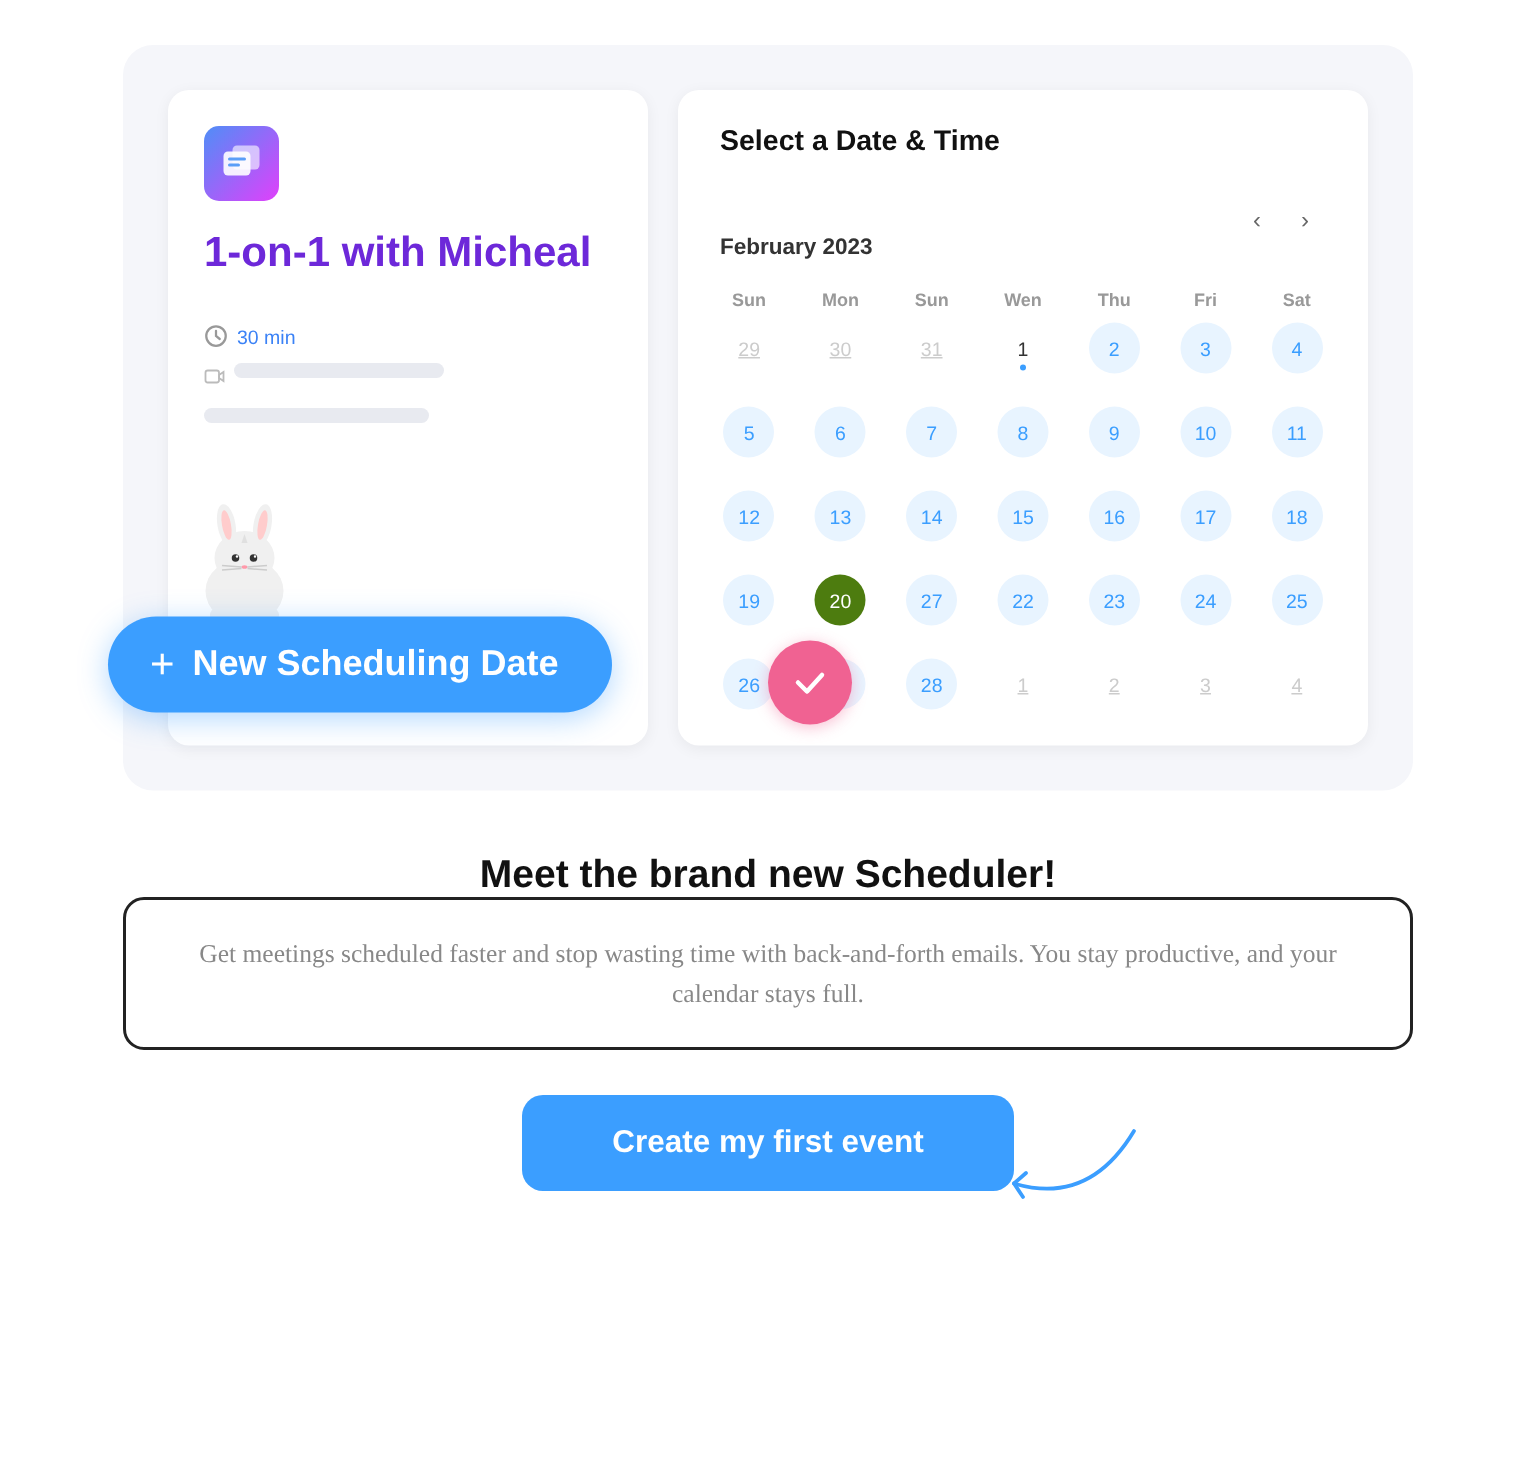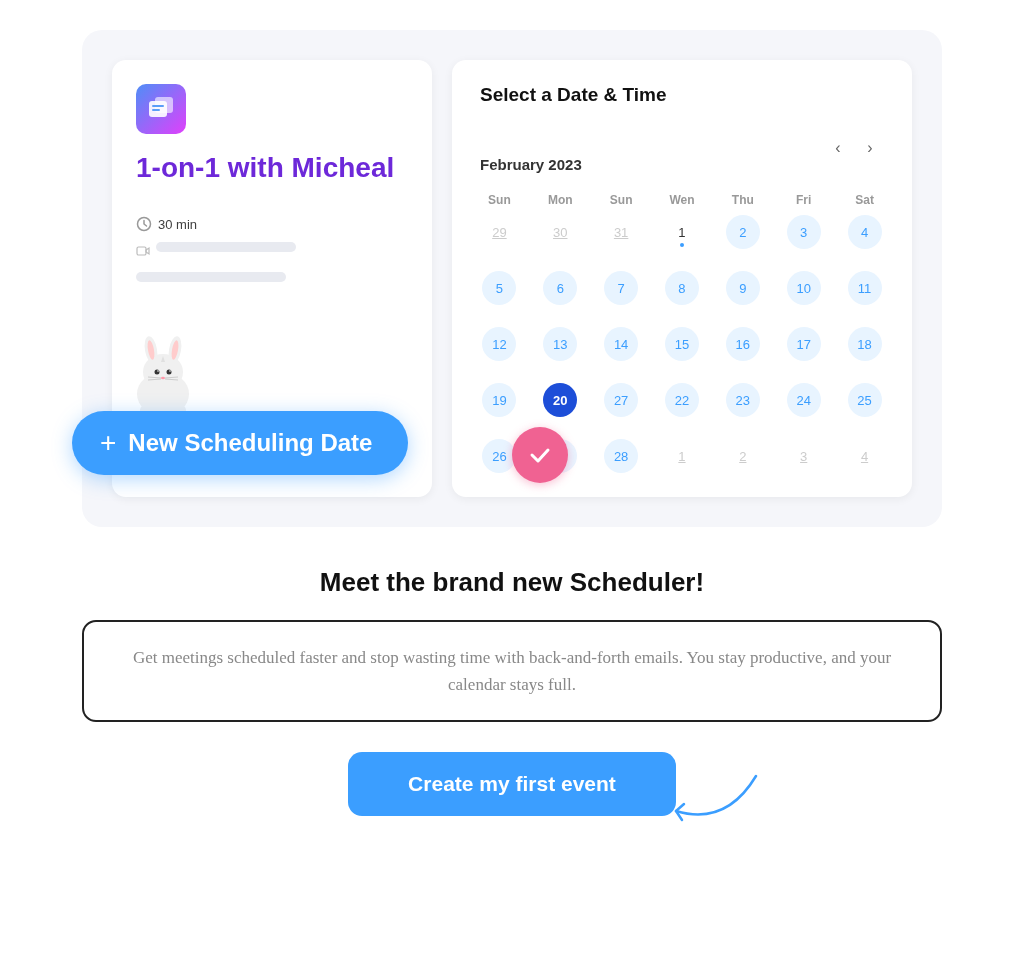--- a/index.html
+++ b/index.html
@@ -55,21 +55,21 @@
       font-size: 28px;
       font-weight: 700;
       color: #6d28d9;
       margin-bottom: 32px;
     }
 
     .event-meta {
       display: flex;
       align-items: center;
       gap: 6px;
-      color: #404040;
+      color: #3b82f6;
       font-size: 13px;
       margin-bottom: 10px;
     }
 
     .meta-icon {
       width: 16px;
       height: 16px;
       color: #999;
     }
 
@@ -206,24 +206,23 @@
       position: relative;
     }
 
     .cal-day.other-month { color: #ccc; text-decoration: underline; }
     .cal-day.available {
       color: #3b9eff;
       background: #e8f4ff;
       border-radius: 50%;
     }
     .cal-day.selected {
-      background: #1d4ed8;
+      background: #4d7c0f;
       color: #fff;
       border-radius: 50%;
-      font-weight: bold;
     }
     .cal-day.today-dot::after {
       content: '';
       position: absolute;
       bottom: 2px;
       left: 50%;
       transform: translateX(-50%);
       width: 4px;
       height: 4px;
       background: #3b9eff;
@@ -235,21 +234,20 @@
       margin-top: 40px;
       width: 860px;
       max-width: 100%;
       text-align: center;
     }
 
     .headline {
       font-size: 26px;
       font-weight: 800;
       color: #111;
-      margin-bottom: 22px;
     }
 
     .description-box {
       border: 2px solid #222;
       border-radius: 14px;
       padding: 22px 40px;
       margin-bottom: 30px;
       background: #fff;
       font-family: Liberation Serif, serif;
     }

